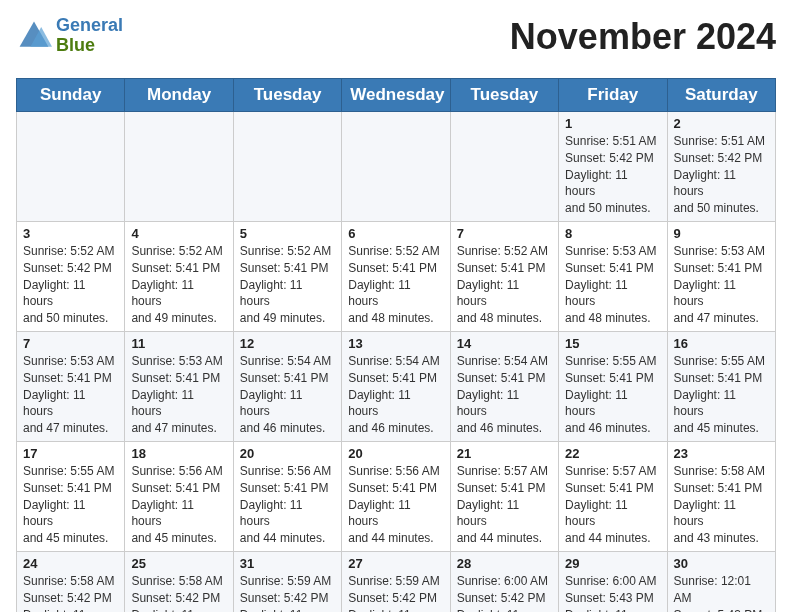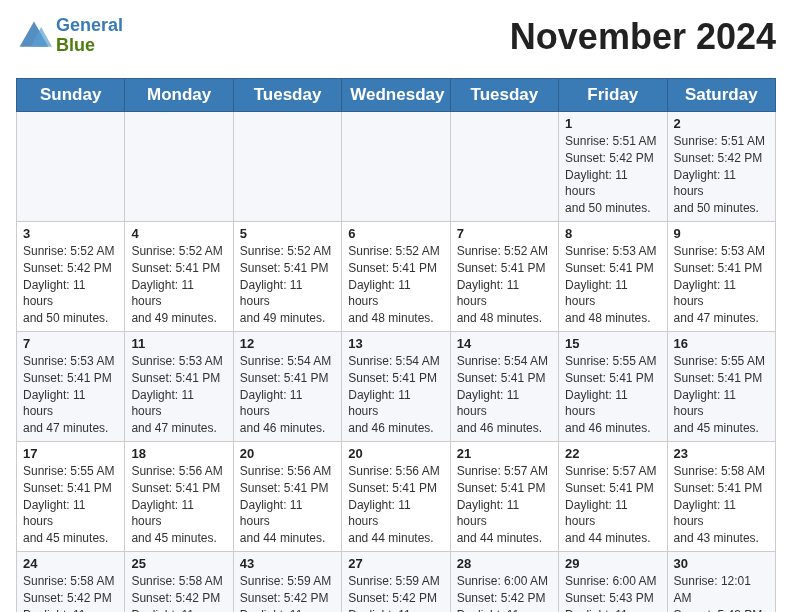--- a/index.html
+++ b/index.html
@@ -303,21 +303,21 @@
 and 43 minutes.</div>
         </td>
         <td>
           <span class="day-num">25</span>
           <div class="day-info" style="white-space: pre-line;">Sunrise: 5:58 AM
 Sunset: 5:42 PM
 Daylight: 11 hours
 and 43 minutes.</div>
         </td>
         <td>
-          <span class="day-num">43</span>
+          <span class="day-num">31</span>
           <div class="day-info" style="white-space: pre-line;">Sunrise: 5:59 AM
 Sunset: 5:42 PM
 Daylight: 11 hours
 and 43 minutes.</div>
         </td>
         <td>
           <span class="day-num">27</span>
           <div class="day-info" style="white-space: pre-line;">Sunrise: 5:59 AM
 Sunset: 5:42 PM
 Daylight: 11 hours

